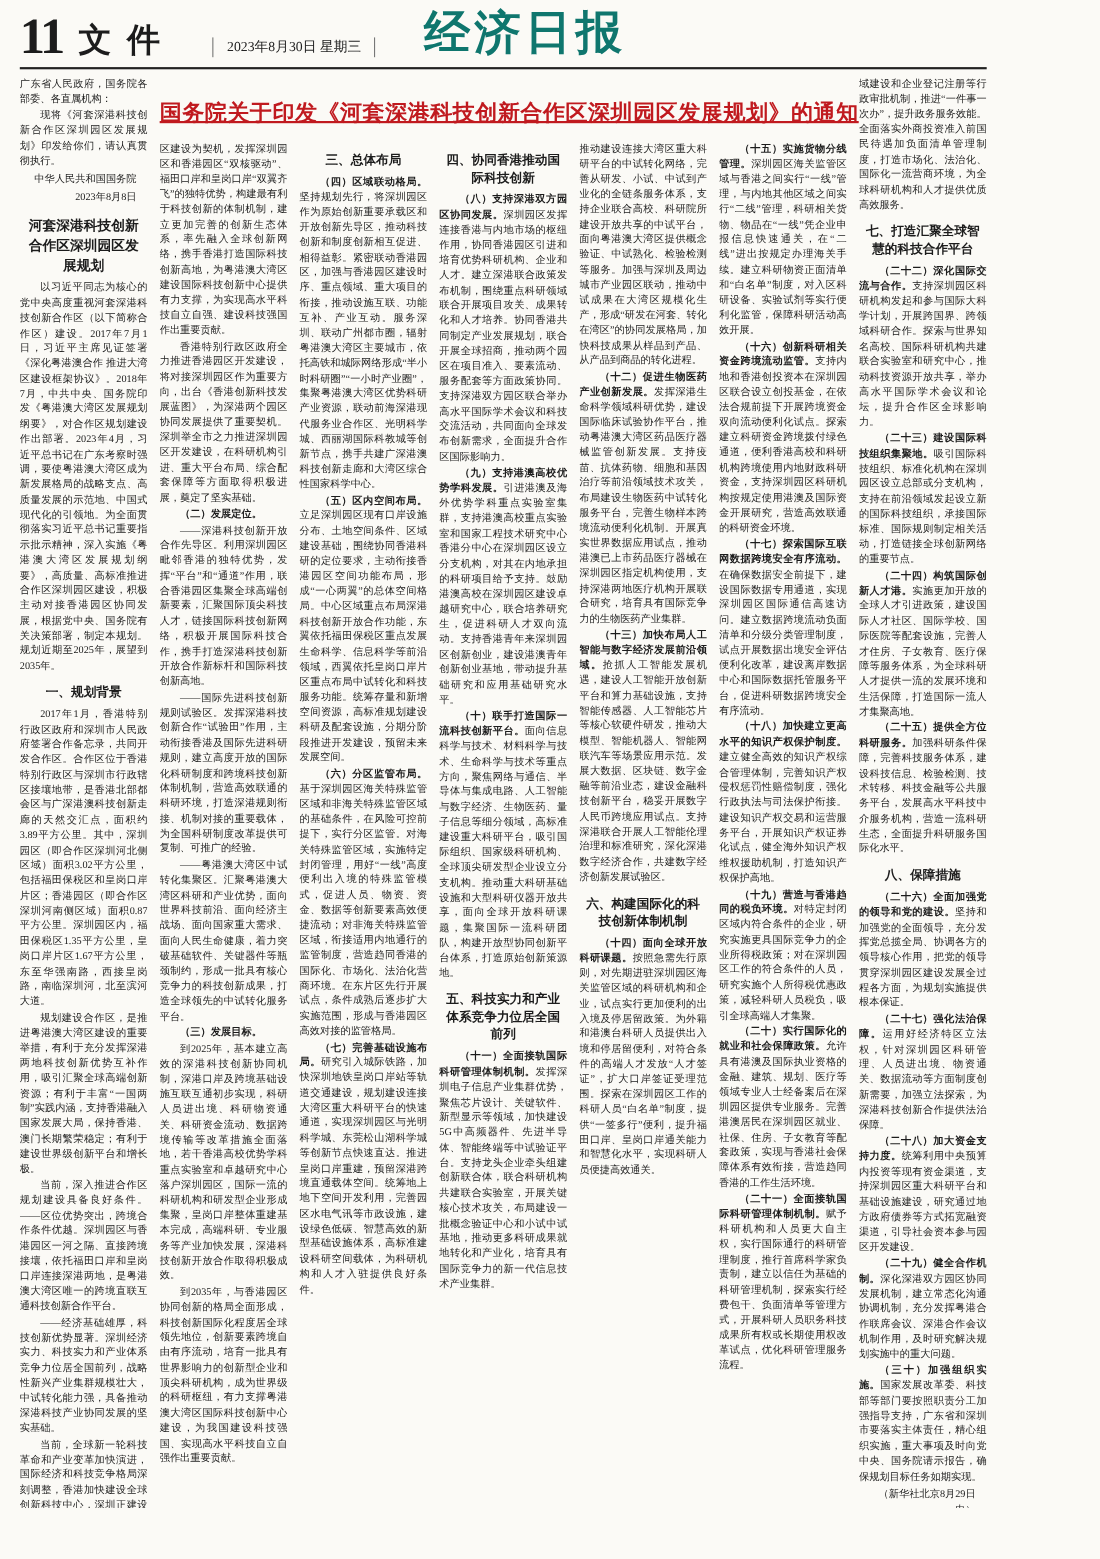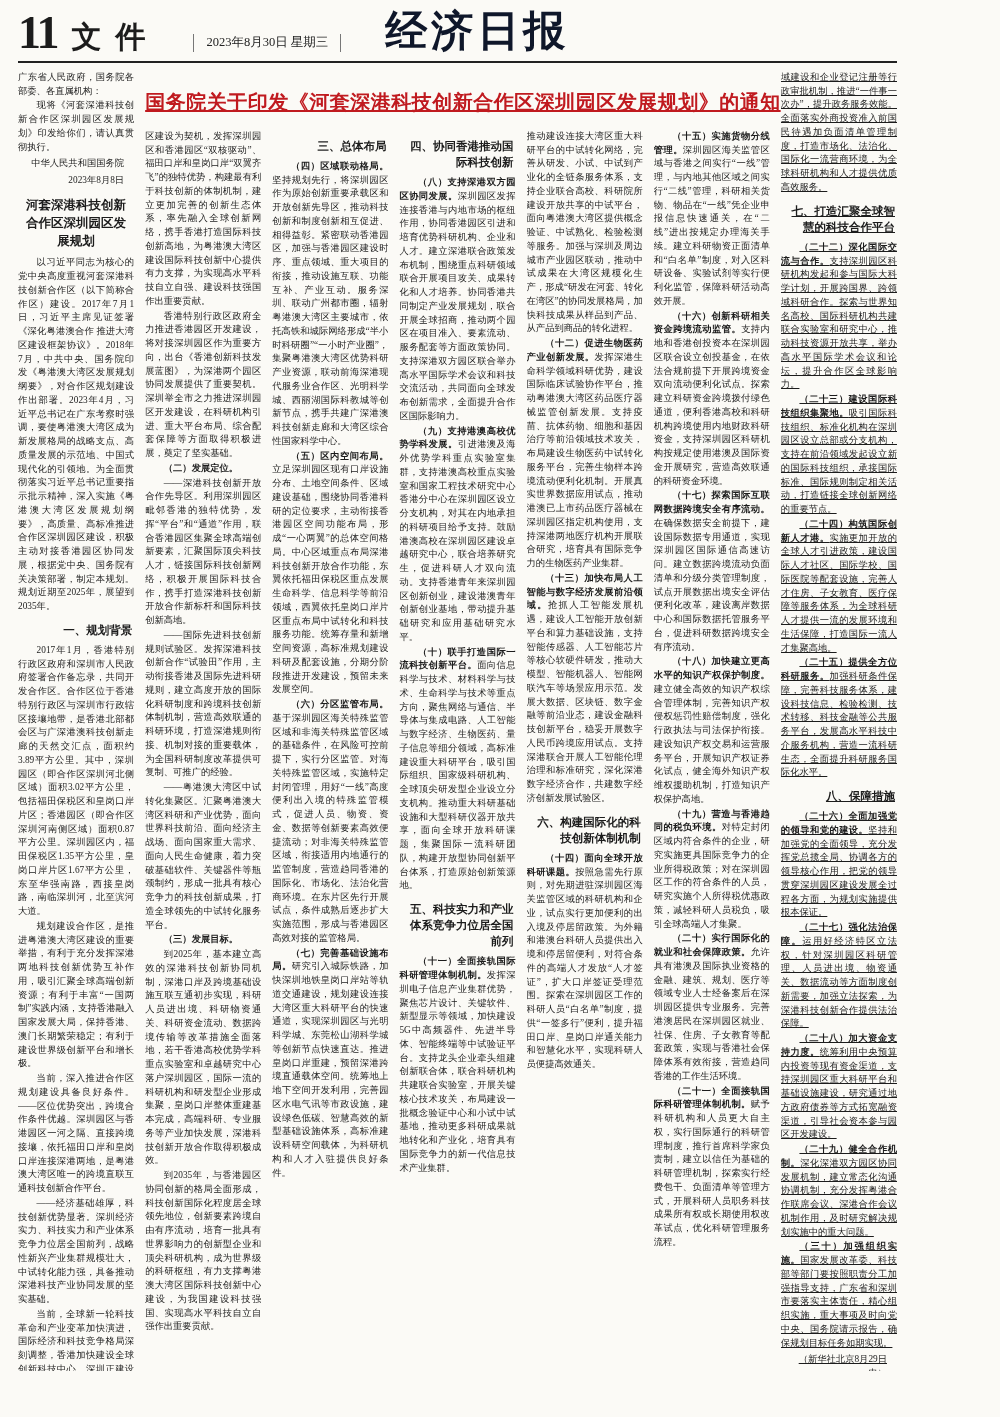--- a/index.html
+++ b/index.html
@@ -26,38 +26,38 @@
     font-weight:bold;font-size:20px;letter-spacing:.5px;
     text-align:center;white-space:nowrap;padding:18px 0 14px;
   }
   .col{font-size:9.3px;line-height:1.48;text-align:justify;overflow:hidden;}
   .c1{grid-column:1;grid-row:1/3;}
   .c2{grid-column:2;grid-row:2;}
   .c3{grid-column:3;grid-row:2;}
   .c4{grid-column:4;grid-row:2;}
   .c5{grid-column:5;grid-row:2;}
   .c6{grid-column:6;grid-row:2;}
-  .c7{grid-column:7;grid-row:1/3;text-decoration:underline;}
+  .c7{grid-column:7;grid-row:1/3;}
   .para{margin:0 0 1px;text-indent:2em;}
   .para b{font-weight:bold;}
   .noindent{text-indent:0;}
   .bold{font-weight:normal;}
-  .h1{text-align:right;font-weight:bold;font-size:11.5px;margin:8px 2px 6px;line-height:1.4;}
+  .h1{text-align:center;font-weight:bold;font-size:11.5px;margin:8px 2px 6px;line-height:1.4;}
   .doc-title{text-align:center;font-weight:bold;font-size:12.5px;margin:8px 4px 6px;line-height:1.45;}
   .right{text-align:right;margin:3px 10px 3px 0;}
 </style>
 </head>
 <body>
 
 <div class="page">
   <div class="masthead-bar">
     <div class="page-num">11</div>
     <div class="section-name">文件</div>
     <div class="date-line">2023年8月30日 星期三</div>
-    <div class="masthead" style="color: #0f172a; margin-left: 44px;">经济日报</div>
+    <div class="masthead" style="color: #0f766e; margin-left: 44px;">经济日报</div>
   </div>
 
   <div id="content">
     <div class="headline" style="color: rgb(192, 26, 31); text-decoration: underline;">国务院关于印发《河套深港科技创新合作区深圳园区发展规划》的通知</div>
 
   <div class="col c1">
         <p class="para bold noindent">广东省人民政府，国务院各部委、各直属机构：</p>
         <p class="para">现将《河套深港科技创新合作区深圳园区发展规划》印发给你们，请认真贯彻执行。</p>
         <div class="right">中华人民共和国国务院</div>
         <div class="right">2023年8月8日</div>

